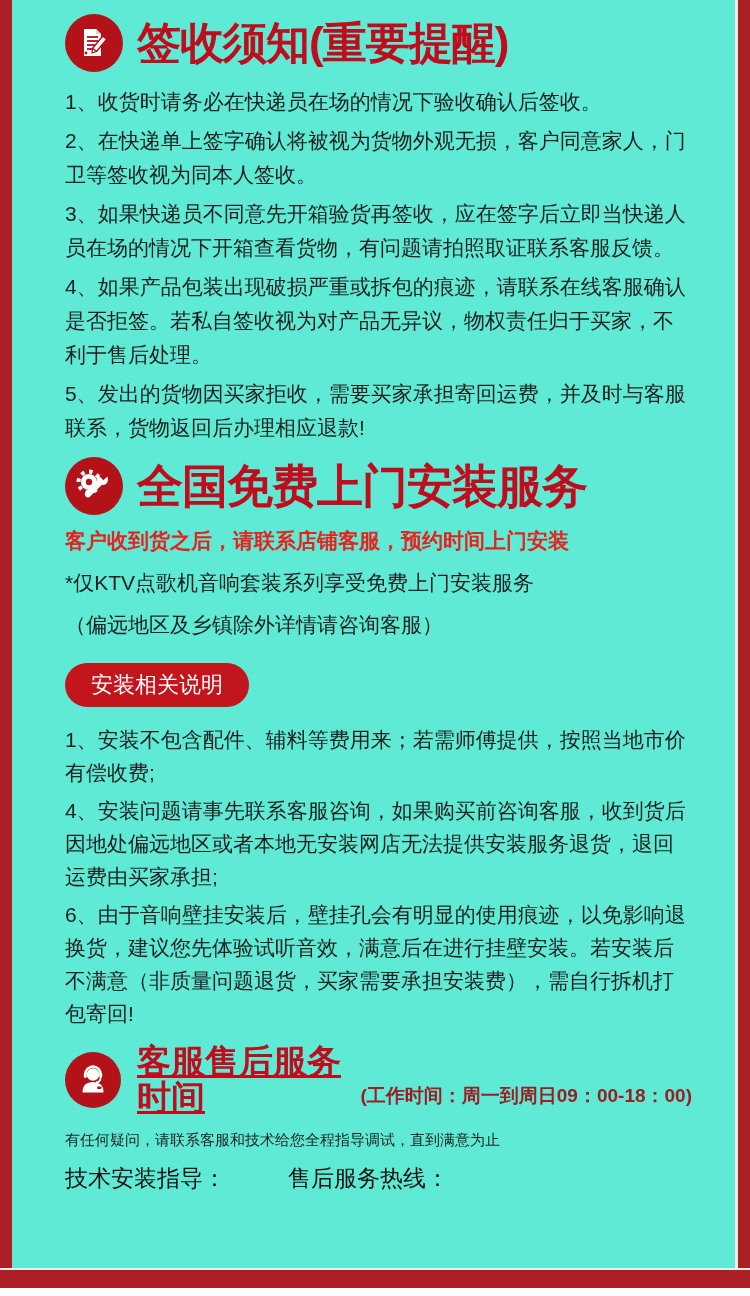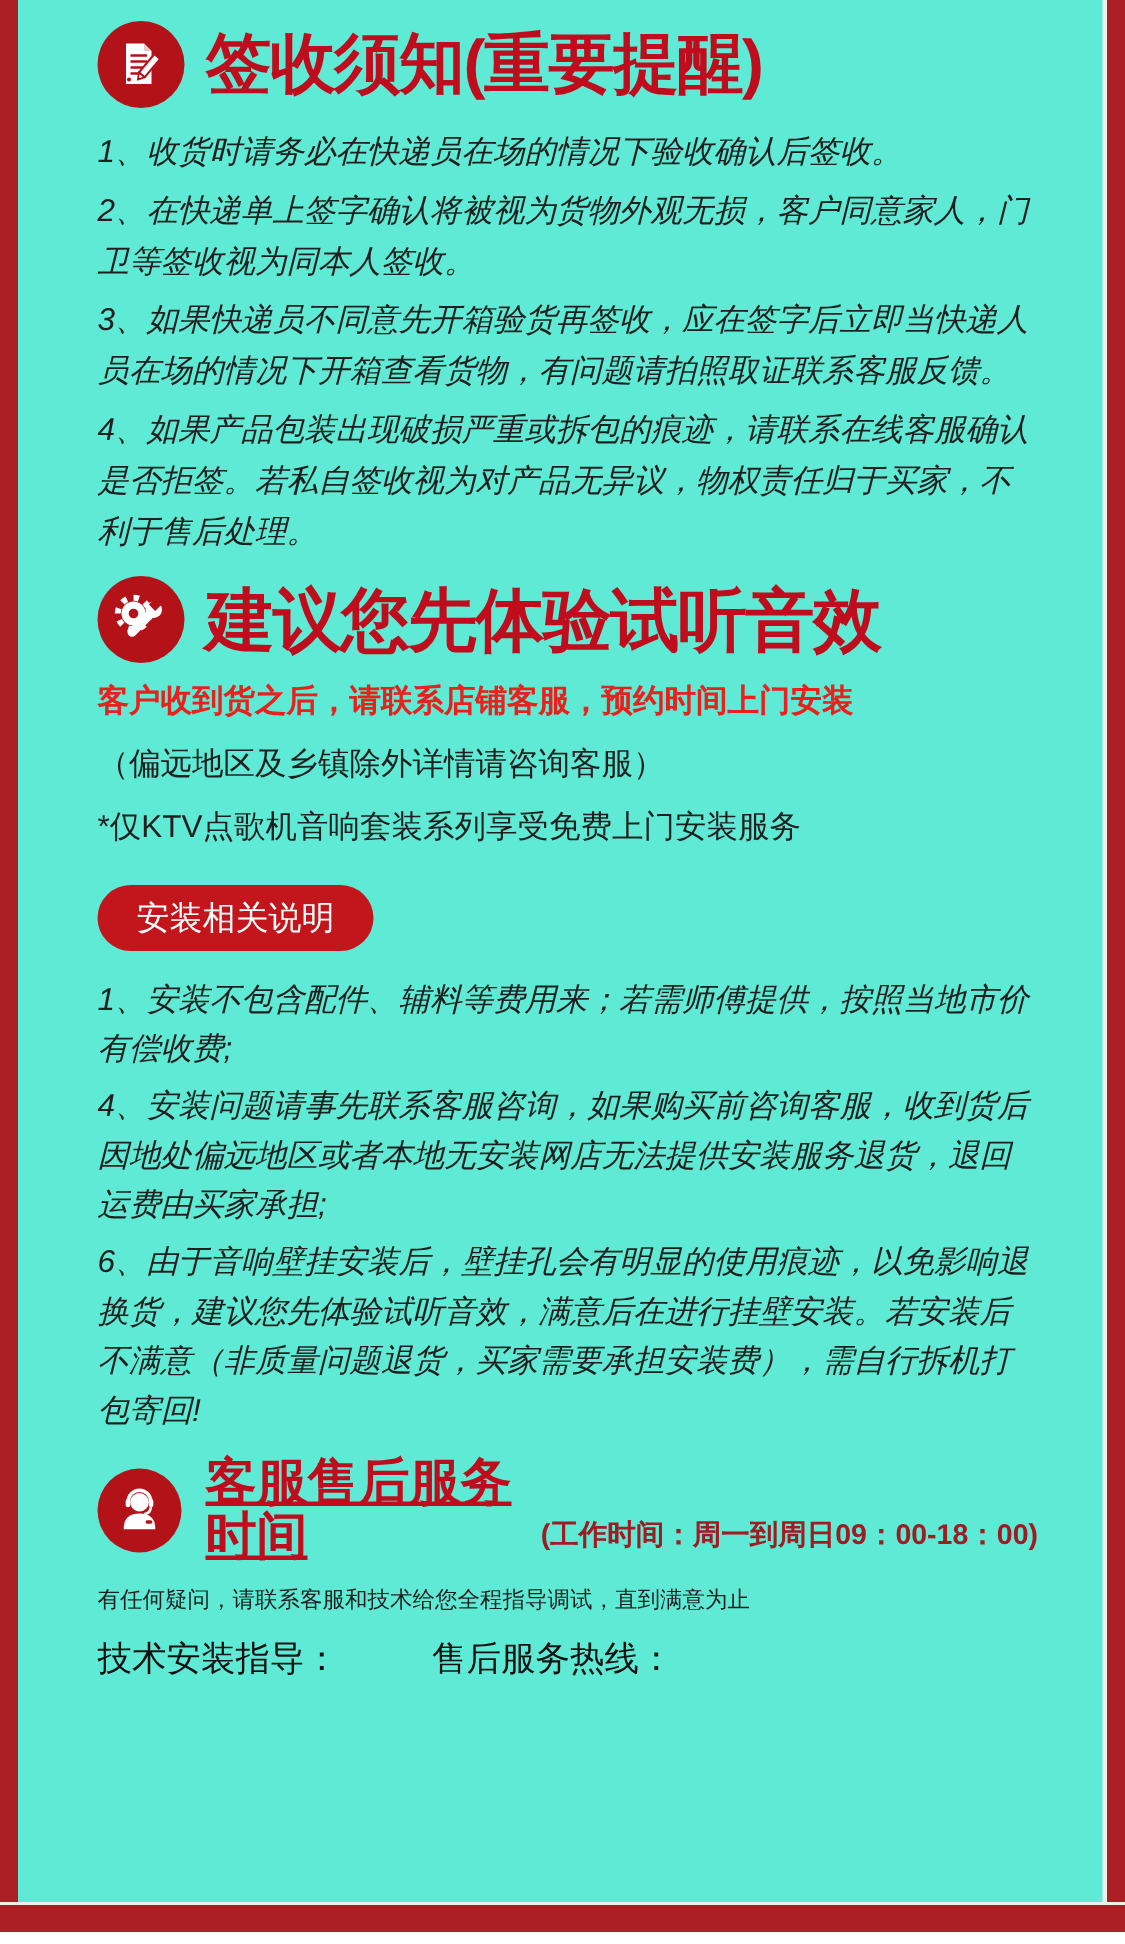--- a/index.html
+++ b/index.html
@@ -37,21 +37,21 @@
   }
   .icon-circle svg{display:block;}
   h1{margin:0;font-weight:800;color:#c00d1d;line-height:1.05;letter-spacing:-1px;}
   .h1{font-size:44px;}
   .h2{font-size:46px;}
   .h3{font-size:34px;letter-spacing:0;text-decoration:underline;}
   .list{
     list-style:none;margin:13px 0 0 0;padding:0;
     font-size:21px;line-height:34px;color:#1f1f1f;
   }
-  .list li{margin:0 0 5px 0;font-style:italic;}
+  .list li{margin:0 0 5px 0;}
   .list2{line-height:33px;}
   .install-header{margin-top:12px;}
   .highlight{
     margin:12px 0 0 0;font-size:21px;font-weight:700;color:#e8211d;line-height:28px;
   }
   .note{margin:13px 0 0 0;font-size:21px;line-height:29px;color:#1f1f1f;}
   .badge{
     display:inline-block;margin-top:24px;
     background:#c3161c;color:#ffffff;
     font-size:22px;font-weight:400;line-height:1;
@@ -100,42 +100,43 @@
         </svg>
       </span>
       <h1 class="h1">签收须知(重要提醒)</h1>
     </header>
 
     <ul class="list">
       <li>1、收货时请务必在快递员在场的情况下验收确认后签收。</li>
       <li>2、在快递单上签字确认将被视为货物外观无损，客户同意家人，门卫等签收视为同本人签收。</li>
       <li>3、如果快递员不同意先开箱验货再签收，应在签字后立即当快递人员在场的情况下开箱查看货物，有问题请拍照取证联系客服反馈。</li>
       <li>4、如果产品包装出现破损严重或拆包的痕迹，请联系在线客服确认是否拒签。若私自签收视为对产品无异议，物权责任归于买家，不利于售后处理。</li>
+      <li>5、发出的货物因买家拒收，需要买家承担寄回运费，并及时与客服联系，货物返回后办理相应退款!</li>
     </ul>
 
     
     <header class="sec-header install-header">
       <span class="icon-circle">
         <svg width="40" height="40" viewBox="0 0 40 40">
           <circle cx="15" cy="16" r="10.5" fill="none" stroke="#ffffff" stroke-width="4" stroke-dasharray="3.6 4.6"></circle>
           <circle cx="15" cy="16" r="8" fill="#ffffff"></circle>
           <circle cx="15" cy="16" r="3.2" fill="#b41219"></circle>
           <g>
             <line x1="14" y1="28.5" x2="27" y2="15.5" stroke="#ffffff" stroke-width="6" stroke-linecap="round"></line>
             <circle cx="28.5" cy="13.5" r="5.5" fill="#ffffff"></circle>
             <rect x="27.5" y="4.5" width="6" height="9" fill="#b41219" transform="rotate(45 30.5 9)"></rect>
           </g>
         </svg>
       </span>
-      <h1 class="h2">建议您先体验试听音效</h1>
+      <h1 class="h2">全国免费上门安装服务</h1>
     </header>
 
     <p class="highlight">客户收到货之后，请联系店铺客服，预约时间上门安装</p>
+    <p class="note">*仅KTV点歌机音响套装系列享受免费上门安装服务</p>
     <p class="note">（偏远地区及乡镇除外详情请咨询客服）</p>
-    <p class="note">*仅KTV点歌机音响套装系列享受免费上门安装服务</p>
 
     <div class="badge">安装相关说明</div>
 
     <ul class="list list2 list-install">
       <li>1、安装不包含配件、辅料等费用来；若需师傅提供，按照当地市价有偿收费;</li>
       <li>4、安装问题请事先联系客服咨询，如果购买前咨询客服，收到货后因地处偏远地区或者本地无安装网店无法提供安装服务退货，退回运费由买家承担;</li>
       <li>6、由于音响壁挂安装后，壁挂孔会有明显的使用痕迹，以免影响退换货，建议您先体验试听音效，满意后在进行挂壁安装。若安装后不满意（非质量问题退货，买家需要承担安装费），需自行拆机打包寄回!</li>
     </ul>
 
     

